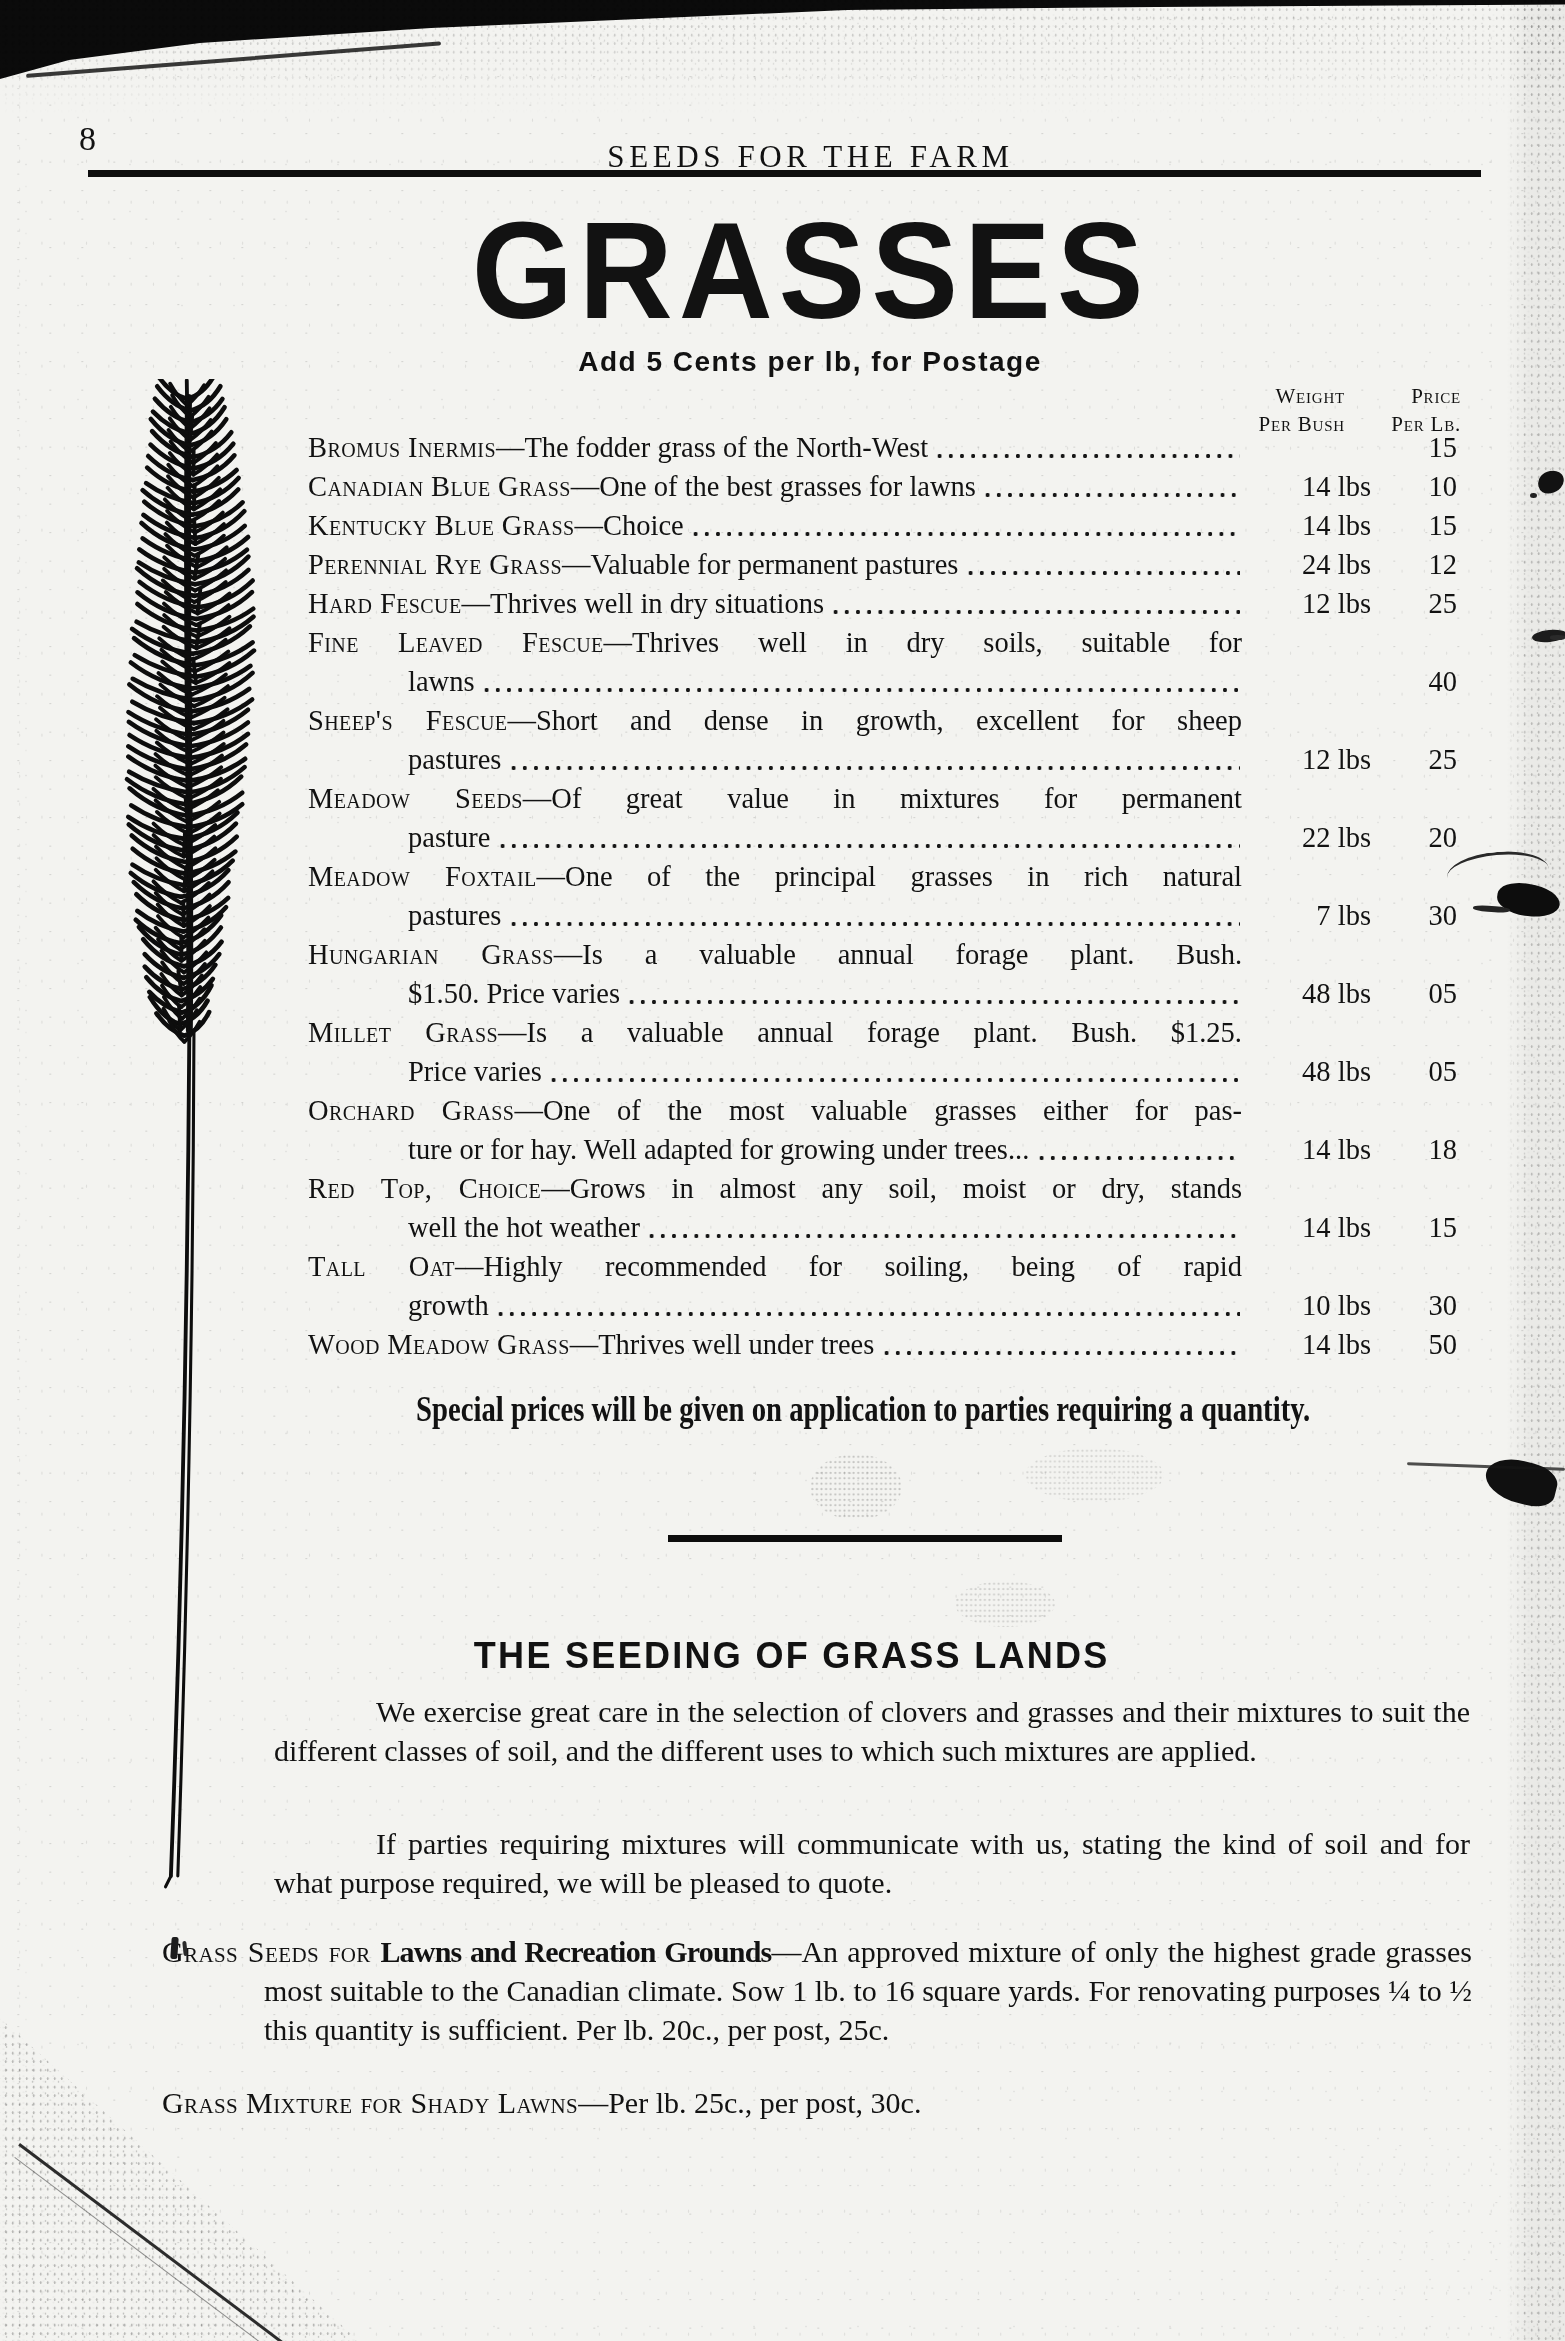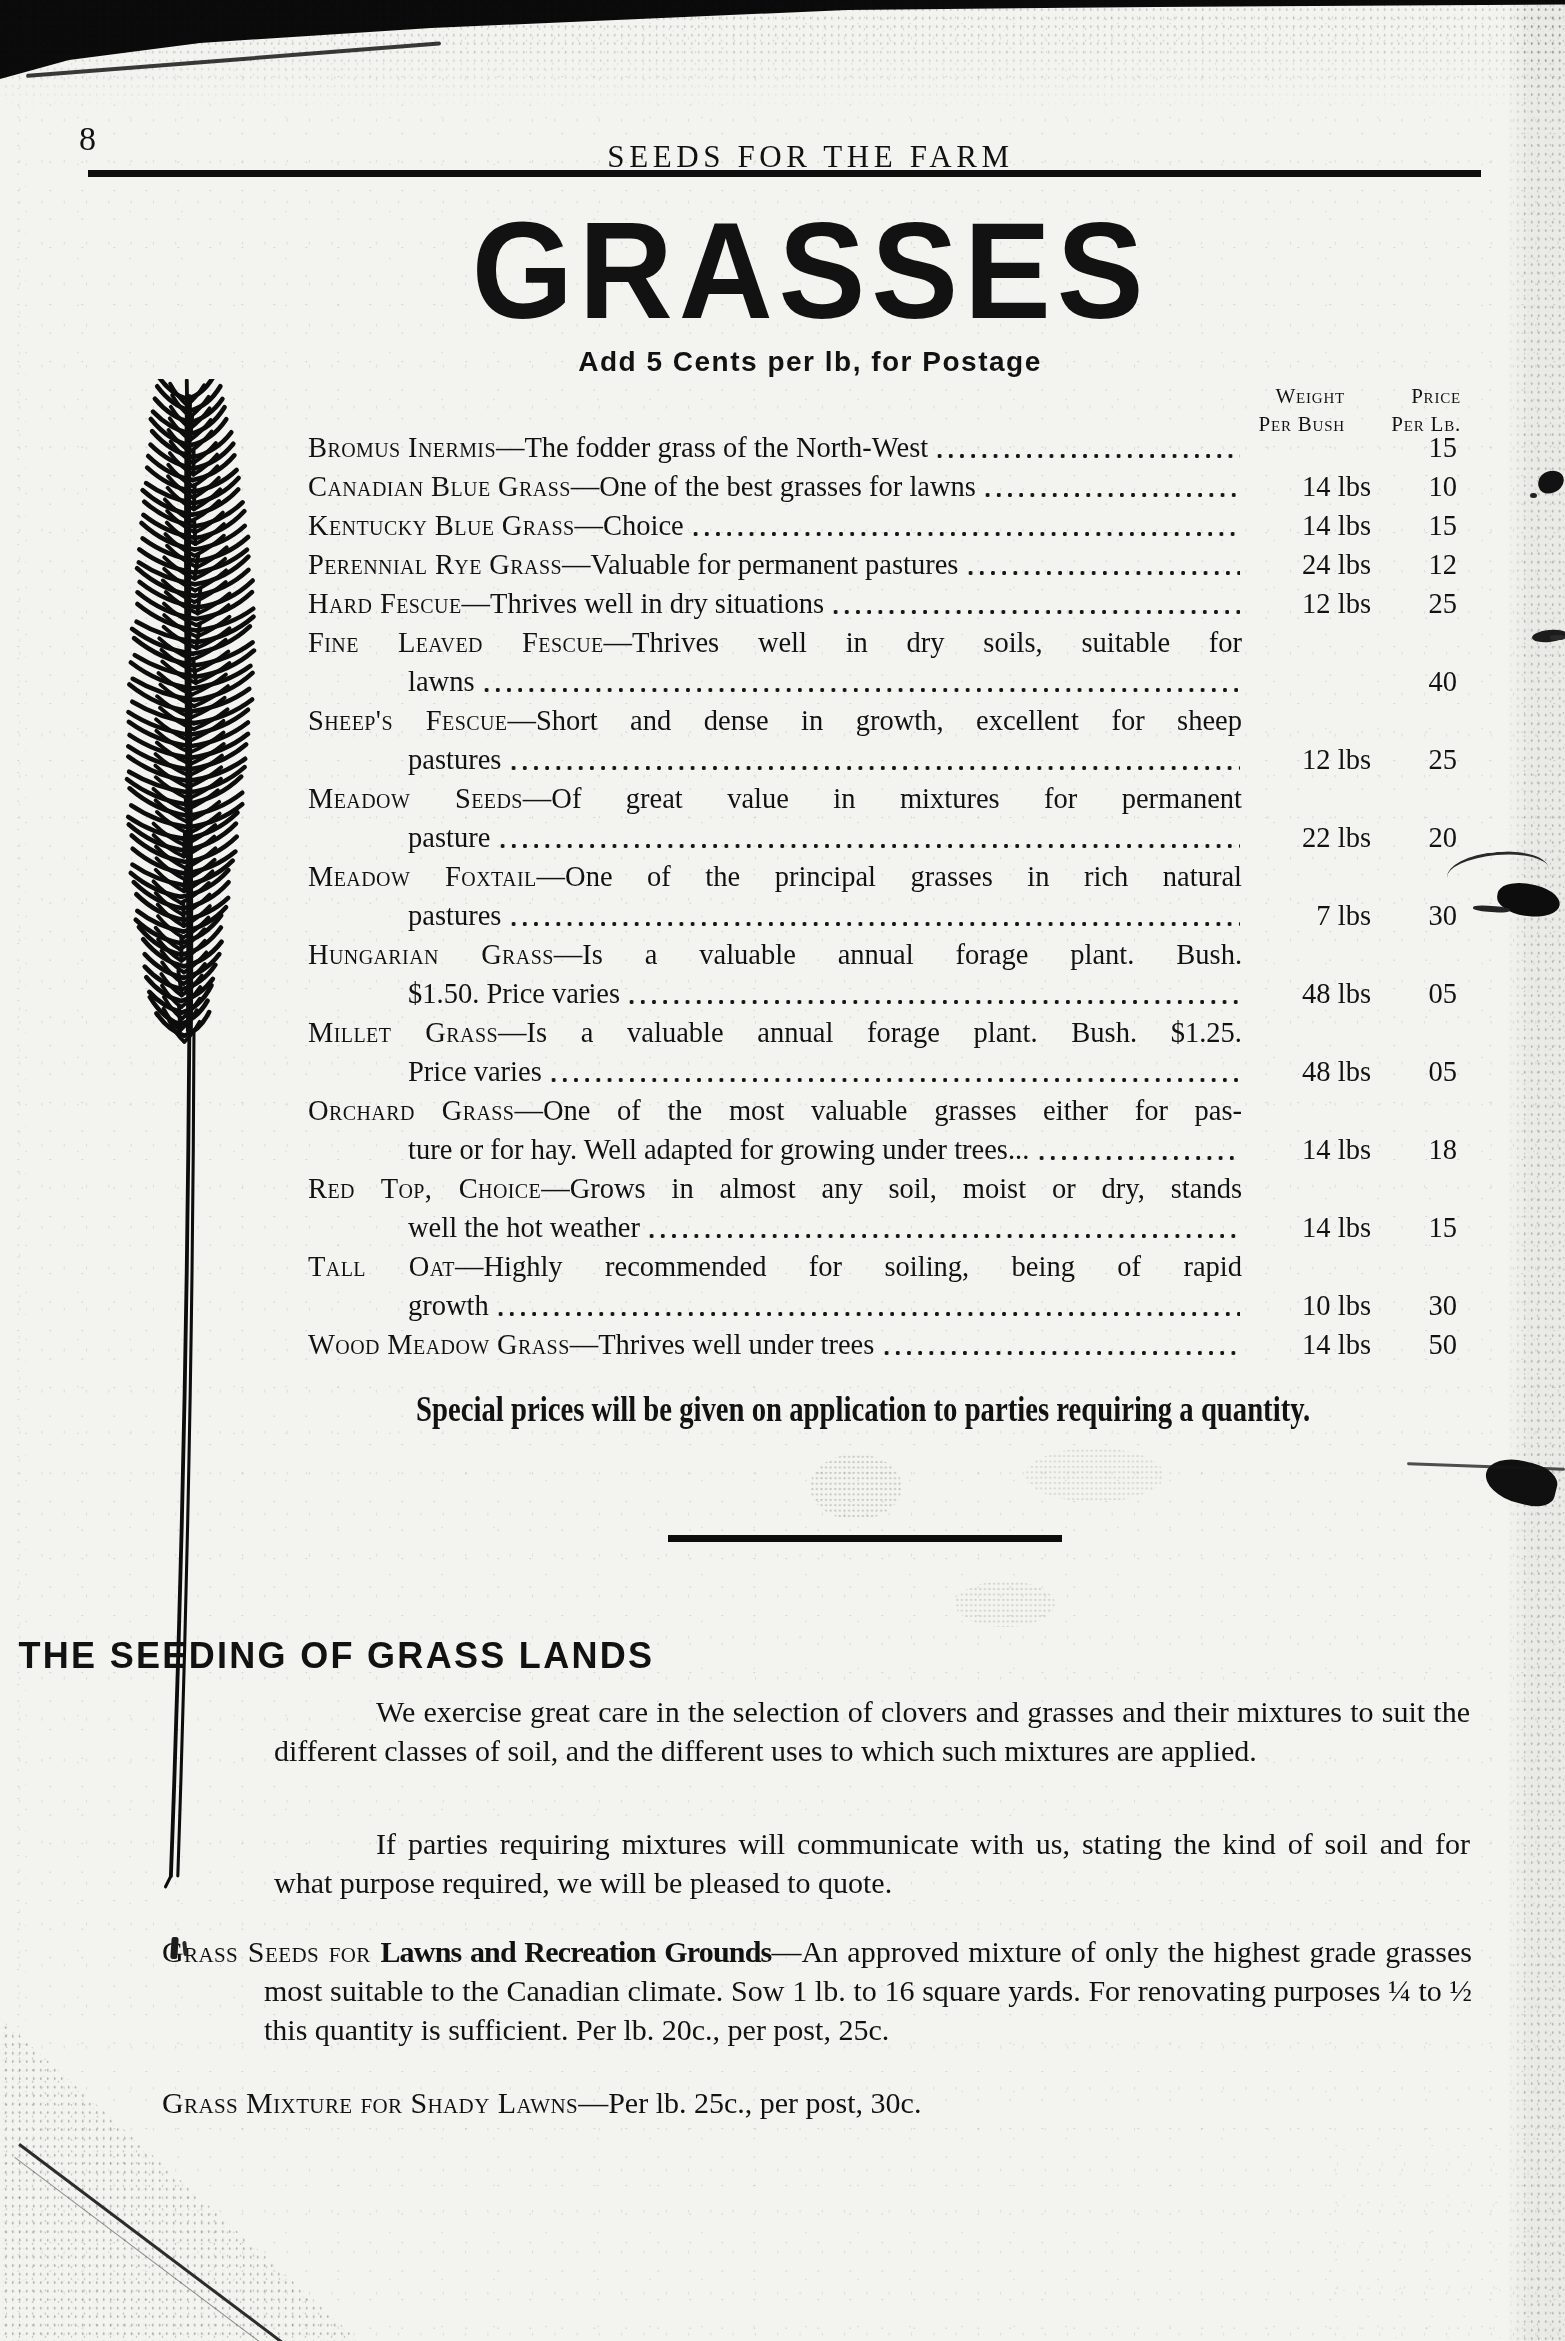--- a/index.html
+++ b/index.html
@@ -82,21 +82,21 @@
   .wcell{flex:0 0 123px;text-align:right;white-space:nowrap;}
   .pcell{flex:0 0 86px;text-align:right;white-space:nowrap;font-family:Liberation Serif, serif;}
 
   
   #footnote{position:absolute;left:0;right:0;top:1390px;text-align:center;padding-left:162px;}
   #footnote span{display:inline-block;font-weight:bold;font-size:35px;letter-spacing:0;
     transform:scaleX(.82);transform-origin:center;}
   #divider{position:absolute;left:668px;top:1535px;width:394px;height:7px;background:#0d0d0d;}
 
   
-  #seedhead{position:absolute;left:0;right:0;top:1635px;margin:0;text-align:left;padding-left:18.5px;
+  #seedhead{position:absolute;left:0;right:0;top:1635px;margin:0;text-align:center;padding-left:18.5px;
     font-family:"Liberation Sans", sans-serif;font-weight:bold;font-size:36px;letter-spacing:2.3px;}
   .para{position:absolute;left:274px;width:1196px;margin:0;font-size:30px;line-height:39px;
     text-align:justify;text-indent:102px;}
   #para1{top:1692px;}
   #para2{top:1824px;}
 
   
   #mixtures{position:absolute;left:162px;width:1310px;top:1932px;font-size:30px;line-height:39px;}
   .mix{padding-left:102px;text-indent:-102px;text-align:justify;margin:0 0 34px 0;}
   .mix .lead{font-variant:small-caps;letter-spacing:0.4px;}

